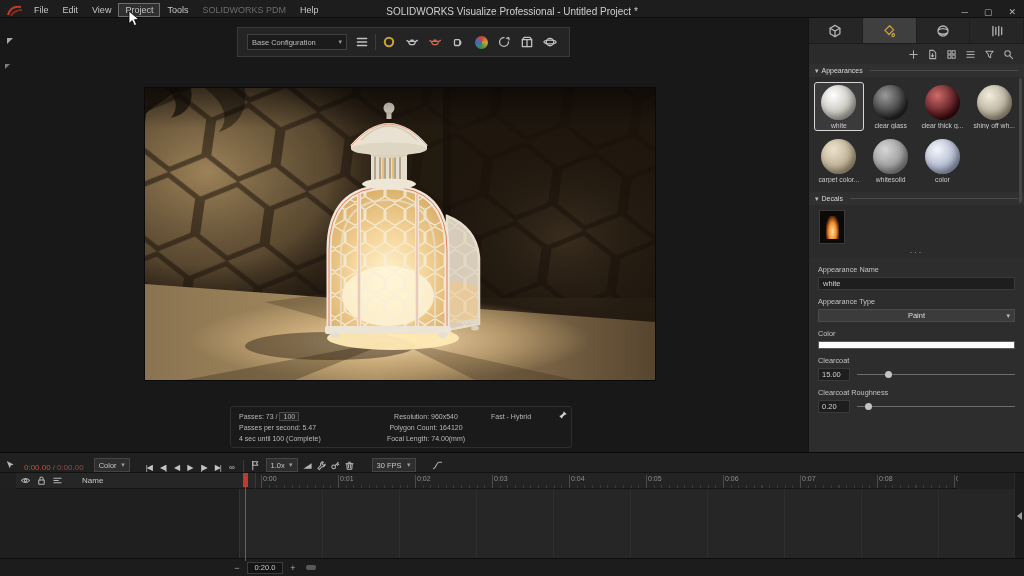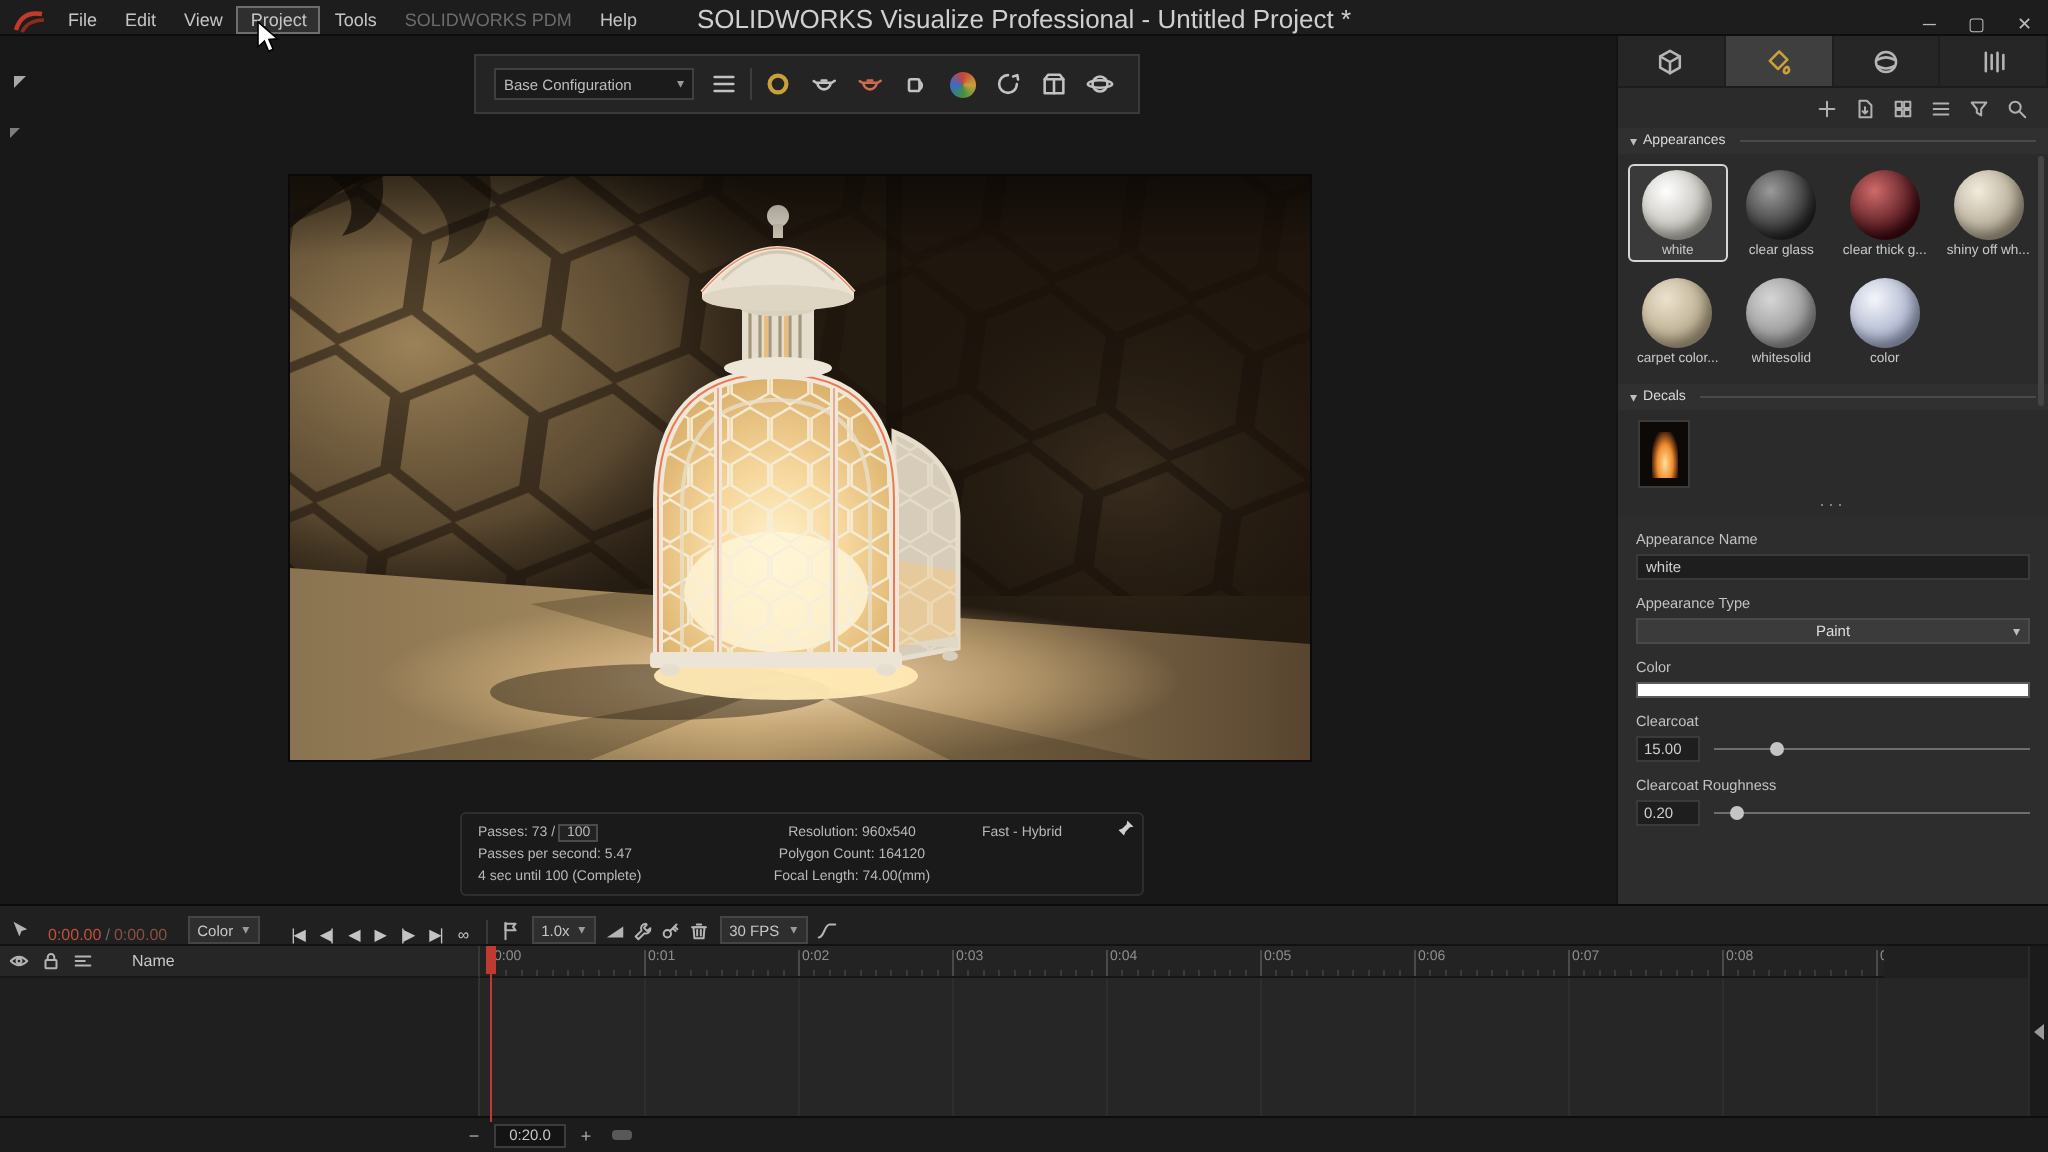--- a/index.html
+++ b/index.html
@@ -4,21 +4,21 @@
 <style>
 *{margin:0;padding:0;box-sizing:border-box;font-family:"Liberation Sans",sans-serif}
 html,body{width:1024px;height:576px;background:#101010;overflow:hidden;position:relative;cursor:default}
 .ic{display:inline-block;vertical-align:middle}
 
 #menubar{position:absolute;top:0;left:0;width:1024px;height:18px;background:#1d1d1d;border-bottom:1px solid #0d0d0d;display:flex;align-items:flex-end;font-size:9px;color:#c6c6c6;z-index:40}
 #logo{margin:0 4px 0 7px;display:flex}
 .menu-item{padding:2px 7px;white-space:nowrap}
 .menu-item.boxed{border:1px solid #6e6e6e;background:#2f2f2f;padding:1px 6px}
 .menu-item.disabled{color:#6c6c6c}
-#win-title{position:absolute;left:50%;transform:translateX(-50%);color:#cfcfcf;font-size:13px;white-space:nowrap}
+#win-title{position:absolute;left:50%;transform:translateX(-50%);color:#cfcfcf;font-size:10px;white-space:nowrap}
 #win-controls{position:absolute;right:8px;display:flex;gap:16px;color:#b8b8b8;font-size:9px}
 #win-controls span{cursor:default}
 
 #viewport{position:absolute;top:18px;left:0;width:808px;height:434px;background:#181818}
 #render-wrap{position:absolute;left:145px;top:70px;width:510px;height:292px;box-shadow:0 0 0 1px #0a0a0a}
 .varrow1{position:absolute;left:7px;top:20px;width:0;height:0;border-top:6px solid #a8a8a8;border-right:6px solid transparent}
 .varrow2{position:absolute;left:5px;top:46px;width:0;height:0;border-top:5px solid #7d7d7d;border-right:5px solid transparent}
 
 #float-tb{position:absolute;left:237px;top:9px;height:30px;display:flex;align-items:center;gap:5px;padding:0 9px;background:#242424;border:1px solid #3a3a3a;z-index:5}
 .cfg{width:100px;height:16px;background:#1b1b1b;border:1px solid #404040;font-size:7.5px;color:#bdbdbd;display:flex;align-items:center;justify-content:space-between;padding:0 4px}
@@ -79,23 +79,23 @@
 .tic .ic{width:11px;height:11px}
 #time-display{margin-left:8px;font-family:"DejaVu Sans Mono",monospace;font-size:8px}
 #cur-time{color:#c0503c}
 #time-sep{color:#6a6a6a;padding:0 2px}
 #tot-time{color:#8a4f44}
 .dd{height:14px;background:#2e2e2e;border:1px solid #454545;display:inline-flex;align-items:center;justify-content:space-between;padding:0 4px;gap:4px;color:#c6c6c6;font-size:7.5px}
 #mode-dd{width:36px;margin-left:10px}
 #transport{display:flex;margin-left:12px}
 .tbtn{font-size:8px;color:#c4c4c4;padding:0 4px;letter-spacing:-1px}
 #speed-dd{width:32px;margin:0 3px}
-#fps-dd{width:44px;margin:0 3px}
+#fps-dd{width:44px;margin:0 15px}
 .tl-div{width:1px;height:12px;background:#3a3a3a;margin:0 5px}
-#tl-row2{position:absolute;top:20px;left:0;height:16px;width:952px}
+#tl-row2{position:absolute;top:20px;left:16px;height:16px;width:952px}
 #name-col{position:absolute;left:0;top:0;width:240px;height:16px;background:#262626;border-right:1px solid #383838;border-bottom:1px solid #161616;display:flex;align-items:center}
 #row2-icons{display:flex;gap:2px;margin-left:2px}
 #name-label{margin-left:18px;font-size:8px;color:#c8c8c8}
 #ruler{position:absolute;left:240px;right:10px;top:0;height:16px;background:#232323;border-bottom:1px solid #161616;overflow:hidden;background-image:repeating-linear-gradient(90deg,#3a3a3a 0 1px,rgba(0,0,0,0) 1px 7.7px);background-size:calc(100% - 5px) 4px;background-position:5px 12px;background-repeat:no-repeat}
 .tick{position:absolute;top:2px;font-size:7px;color:#8f8f8f;padding-left:2px}
 .tick::before{content:'';position:absolute;left:0;top:0;width:1px;height:14px;background:#4a4a4a}
 #tl-tracks{position:absolute;top:36px;bottom:18px;left:0;right:0}
 #track-names{position:absolute;left:0;top:0;bottom:0;width:240px;background:#1f1f1f;border-right:1px solid #333}
 #track-grid{position:absolute;left:240px;right:10px;top:0;bottom:0;background:#262626;overflow:hidden}
 .gline{position:absolute;top:0;bottom:0;width:1px;background:#2e2e2e}

